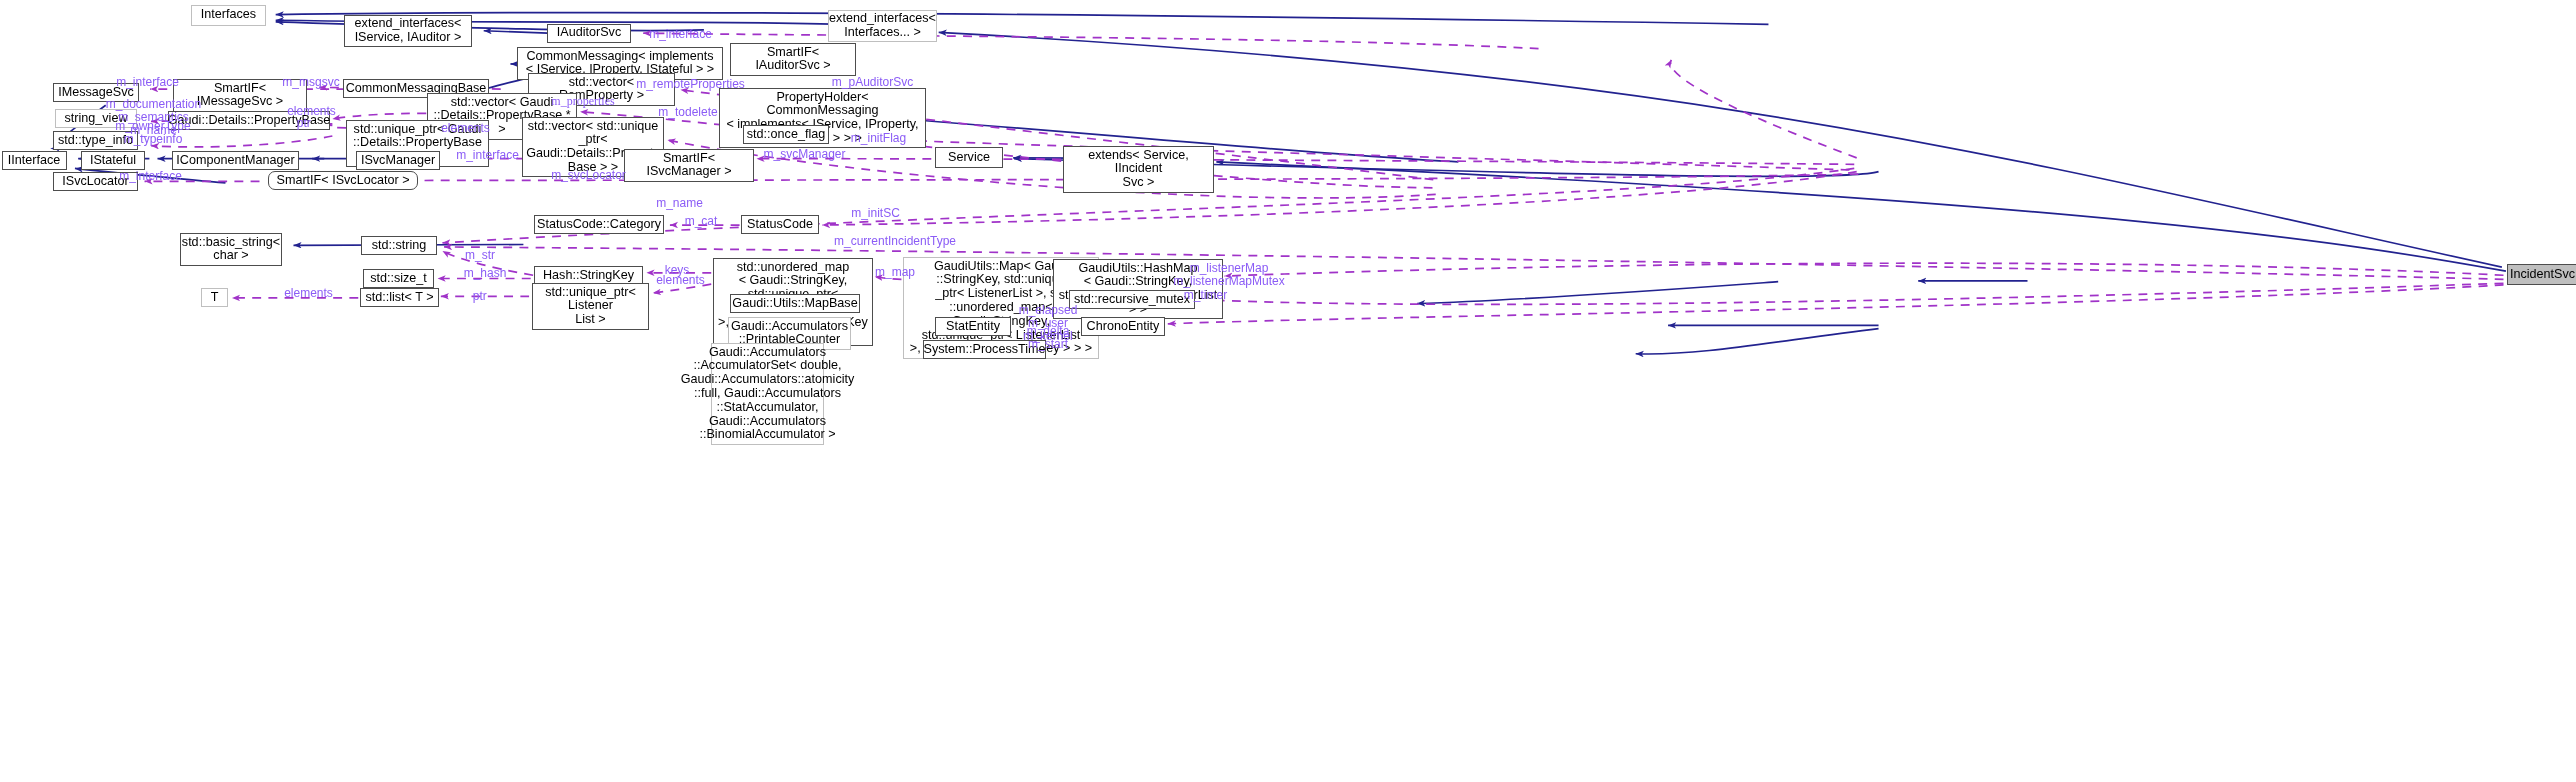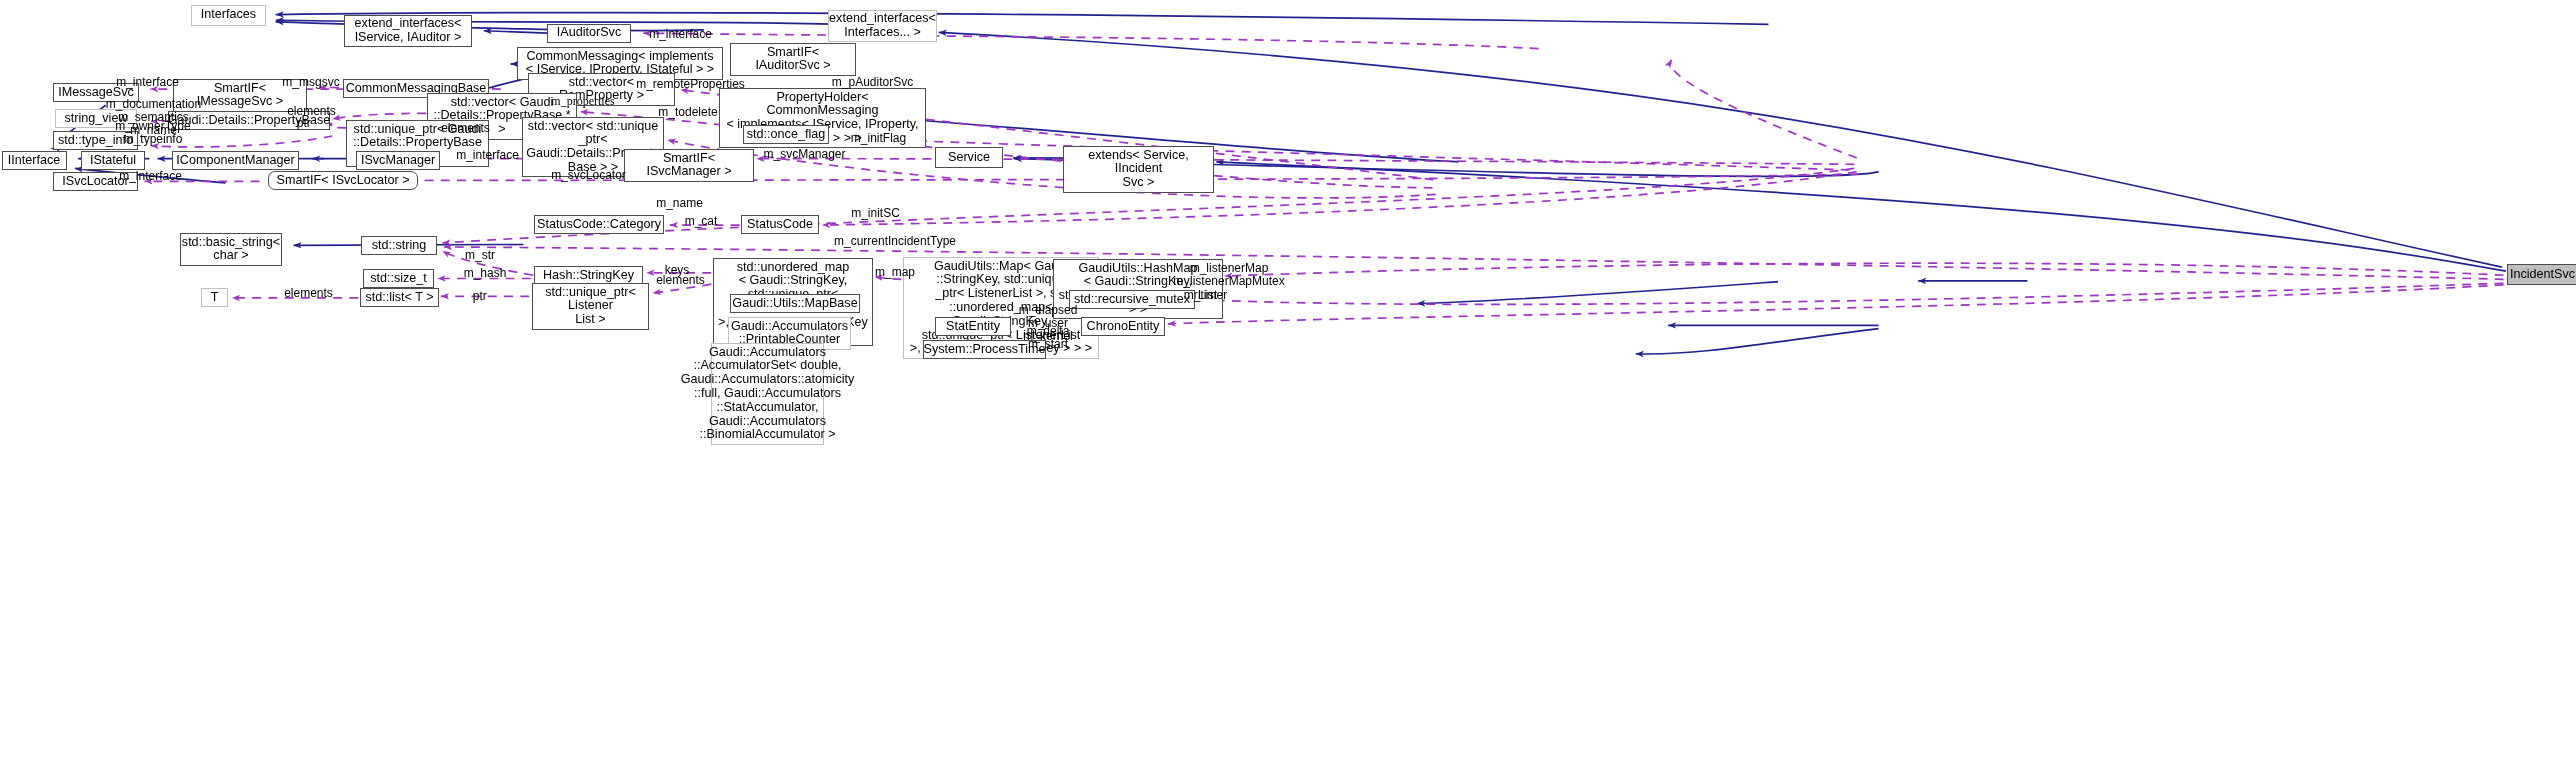--- a/index.html
+++ b/index.html
@@ -41,21 +41,21 @@
   .node.solid  { border: 1.3px solid #4d4d4d; }
   .node.light  { border: 1.1px solid #bfbfbf; }
   .node.center {
     border: 1.3px solid #4d4d4d;
     background: #bfbfbf;
   }
   .edge-label {
     position: absolute;
     font-size: 12px;
     line-height: 13px;
-    color: #000000;
+    color: #8b5cf6;
     white-space: pre-line;
     text-align: center;
     background: transparent;
     pointer-events: none;
   }
 </style>
 </head>
 <body>
 
 <div id="canvas">

